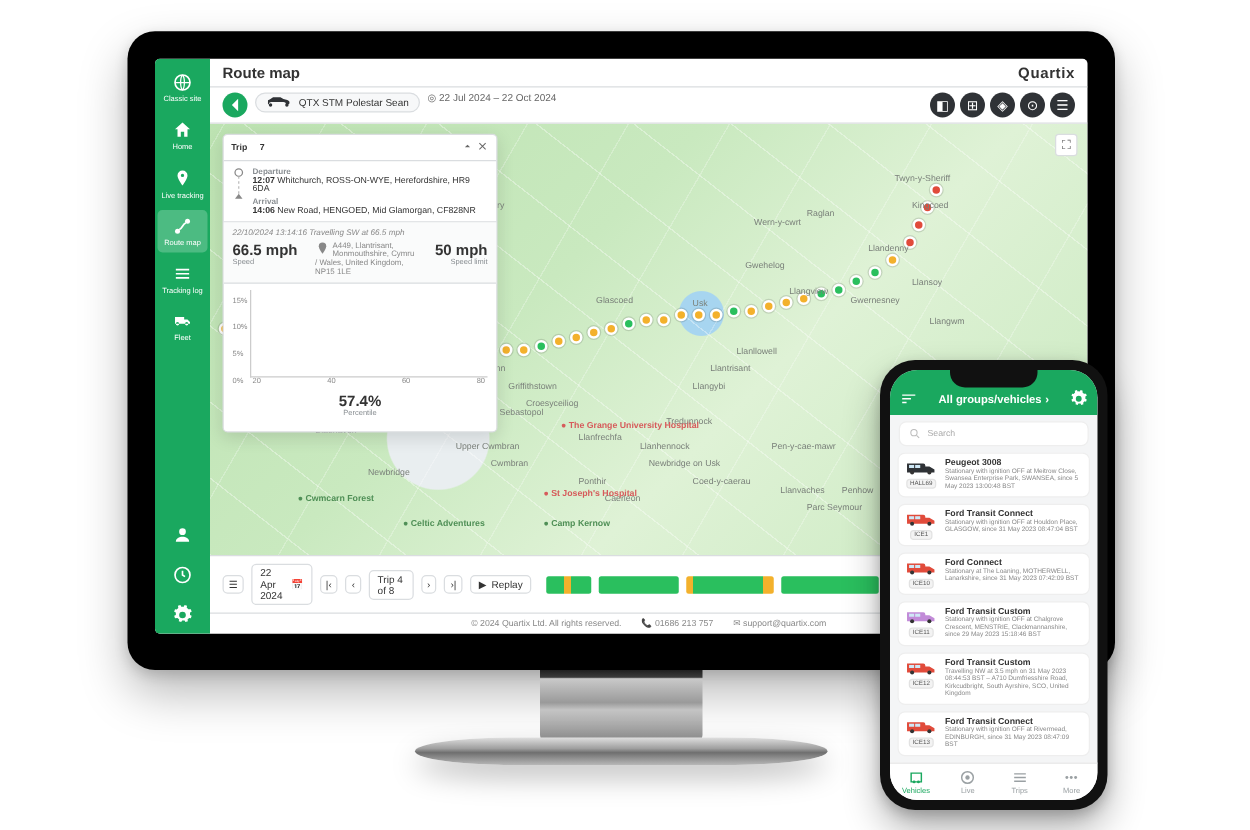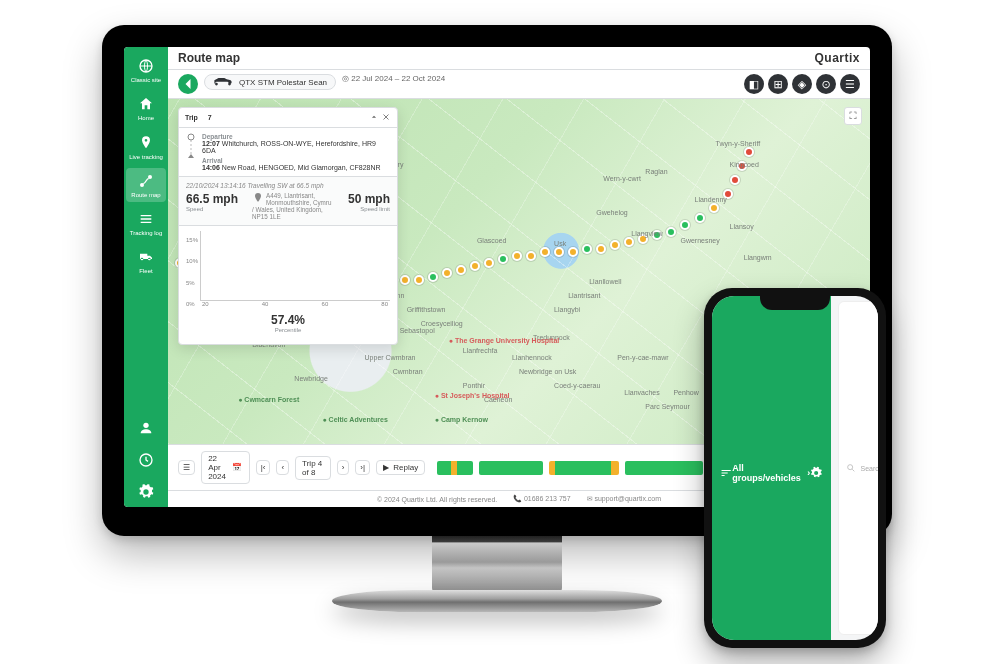--- a/index.html
+++ b/index.html
@@ -85,21 +85,21 @@
   .pill{border:1px solid var(--grey-line);border-radius:4px;padding:2px 6px;background:#fff;display:inline-flex;align-items:center;gap:4px;font-size:8px}
   .pill.icon{padding:2px 4px}
   .seg-strip{flex:none;display:flex;gap:6px;margin-left:6px}
   .seg{height:14px;border-radius:2px}
 
   .footer{display:flex;align-items:center;justify-content:center;gap:16px;padding:4px 0;font-size:7px;color:#888;border-top:1px solid var(--grey-line)}
 
   
   .phone{position:absolute;right:90px;top:288px;width:182px;height:360px;background:#111;border-radius:28px;padding:8px;box-shadow:0 16px 30px rgba(0,0,0,.3),0 4px 10px rgba(0,0,0,.2)}
   .phone .notch{position:absolute;top:8px;left:50%;transform:translateX(-50%);width:70px;height:14px;background:#111;border-radius:0 0 12px 12px;z-index:5}
-  .pscreen{width:100%;height:100%;background:var(--grey-bg);border-radius:22px;overflow:hidden;display:flex;font-size:7px;color:var(--text)}
+  .pscreen{width:100%;height:100%;background:var(--grey-bg);border-radius:22px;overflow:hidden;display:flex;flex-direction:column;font-size:7px;color:var(--text)}
   .ph-top{background:var(--green);color:#fff;padding:16px 8px 6px;display:flex;align-items:center;justify-content:space-between}
   .ph-top .mid{font-weight:600;font-size:9px;display:flex;align-items:center;gap:3px}
   .ph-top svg{width:14px;height:14px;fill:#fff}
   .ph-search{margin:5px 7px;background:#fff;border-radius:6px;padding:4px 7px;display:flex;align-items:center;gap:5px;color:#aaa;border:1px solid #eee}
   .ph-list{flex:1;overflow:hidden;padding:0 6px;display:flex;flex-direction:column;gap:5px}
   .veh{background:#fff;border:1px solid #eee;border-radius:6px;padding:4px 5px;display:flex;gap:6px;align-items:flex-start}
   .veh .thumb{width:28px;display:flex;flex-direction:column;align-items:center;gap:2px}
   .veh .thumb svg{width:26px;height:14px}
   .veh .tag{font-size:5px;background:#f3f3f3;border:1px solid #e2e2e2;border-radius:3px;padding:0 2px;color:#555}
   .veh .info .name{font-weight:700;font-size:7px}

